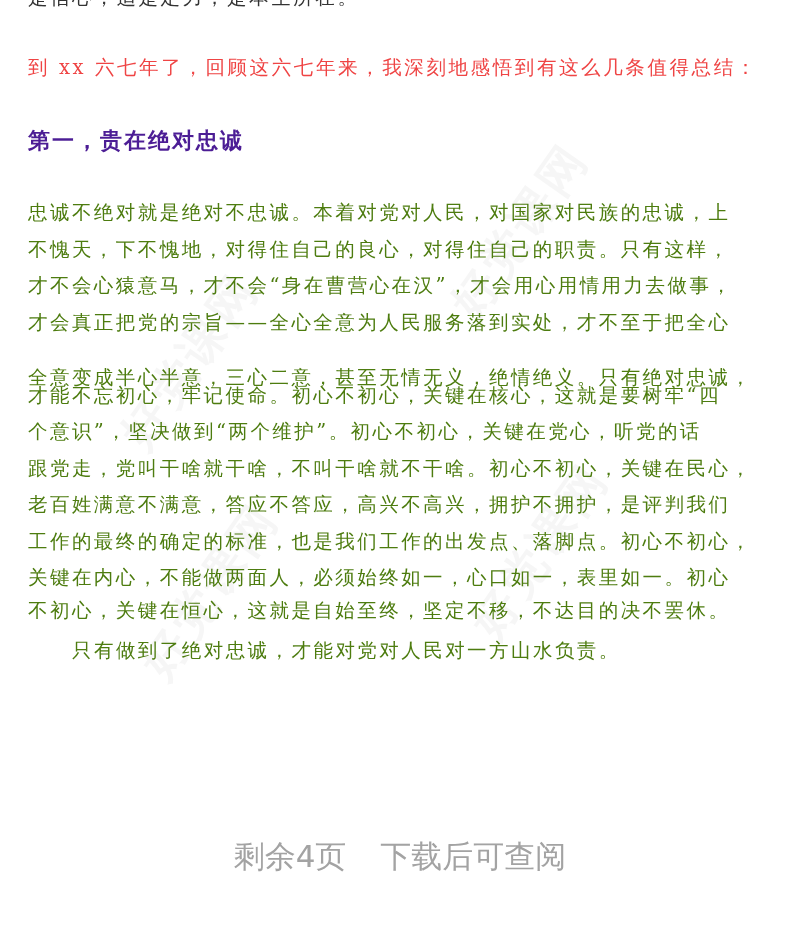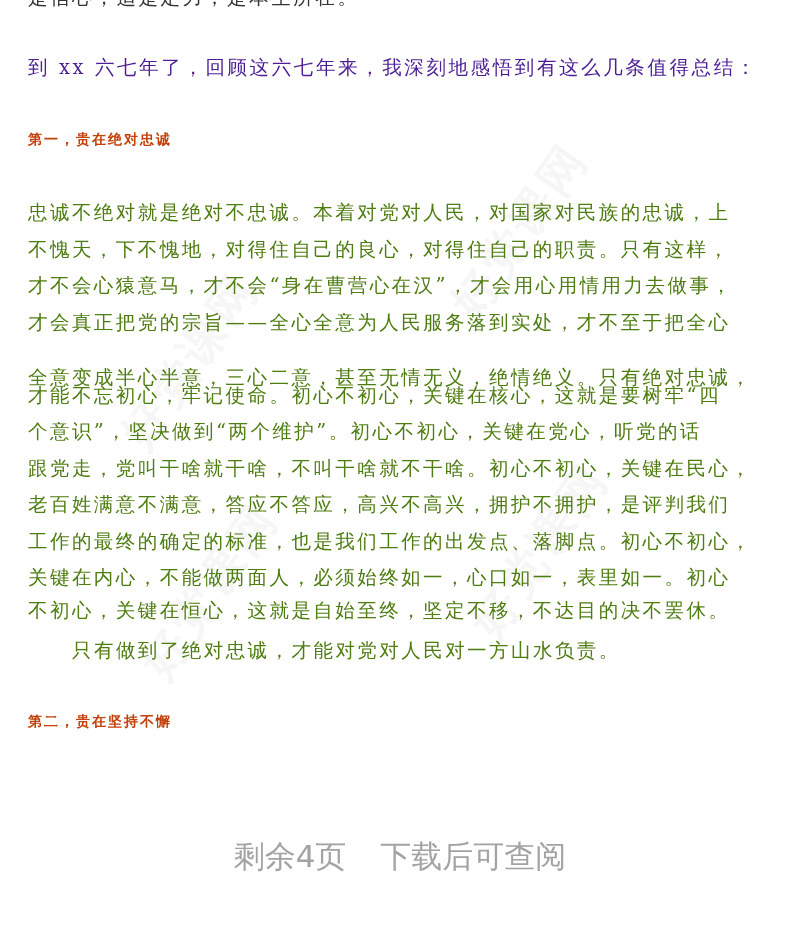--- a/index.html
+++ b/index.html
@@ -23,33 +23,32 @@
       background: #ffffff;
     }
     .line {
       position: absolute;
       left: 28px;
       width: 750px;
       font-size: 19.5px;
       letter-spacing: 2.6px;
       white-space: nowrap;
       line-height: 24px;
-      color: #4c1d95;
+      color: #ef4444;
     }
     .clipped {
       top: -14px;
       color: #333;
     }
     .intro { top: 56px; }
     .heading {
       font-weight: bold;
       letter-spacing: 2px;
-      color: #c2410c;
-      font-size: 14px;
-      font-family: Liberation Serif, serif;
+      color: #4c1d95;
+      font-size: 22px;
     }
     .h1 { top: 128px; }
     .h2 { top: 710px; }
     .para {
       position: absolute;
       left: 28px;
       top: 201px;
       width: 750px;
     }
     .para .pl {
@@ -123,19 +122,18 @@
     <div class="pl" style="top:182.5px;">才能不忘初心，牢记使命。初心不初心，关键在核心，这就是要树牢“四</div>
     <div class="pl" style="top:219px;">个意识”，坚决做到“两个维护”。初心不初心，关键在党心，听党的话</div>
     <div class="pl" style="top:255.5px;">跟党走，党叫干啥就干啥，不叫干啥就不干啥。初心不初心，关键在民心，</div>
     <div class="pl" style="top:292px;">老百姓满意不满意，答应不答应，高兴不高兴，拥护不拥护，是评判我们</div>
     <div class="pl" style="top:328.5px;">工作的最终的确定的标准，也是我们工作的出发点、落脚点。初心不初心，</div>
     <div class="pl" style="top:365px;">关键在内心，不能做两面人，必须始终如一，心口如一，表里如一。初心</div>
     <div class="pl" style="top:398px;">不初心，关键在恒心，这就是自始至终，坚定不移，不达目的决不罢休。</div>
     <div class="pl" style="top:438px;margin-left:44px;">只有做到了绝对忠诚，才能对党对人民对一方山水负责。</div>
   </div>
 
-  <div class="line heading h2">第二，贵在坚持不懈</div>
 
   <div class="remaining-banner">
     <span>剩余4页</span><span class="gap"></span><span>下载后可查阅</span>
   </div>
 
 </div>
 
 </body></html>

